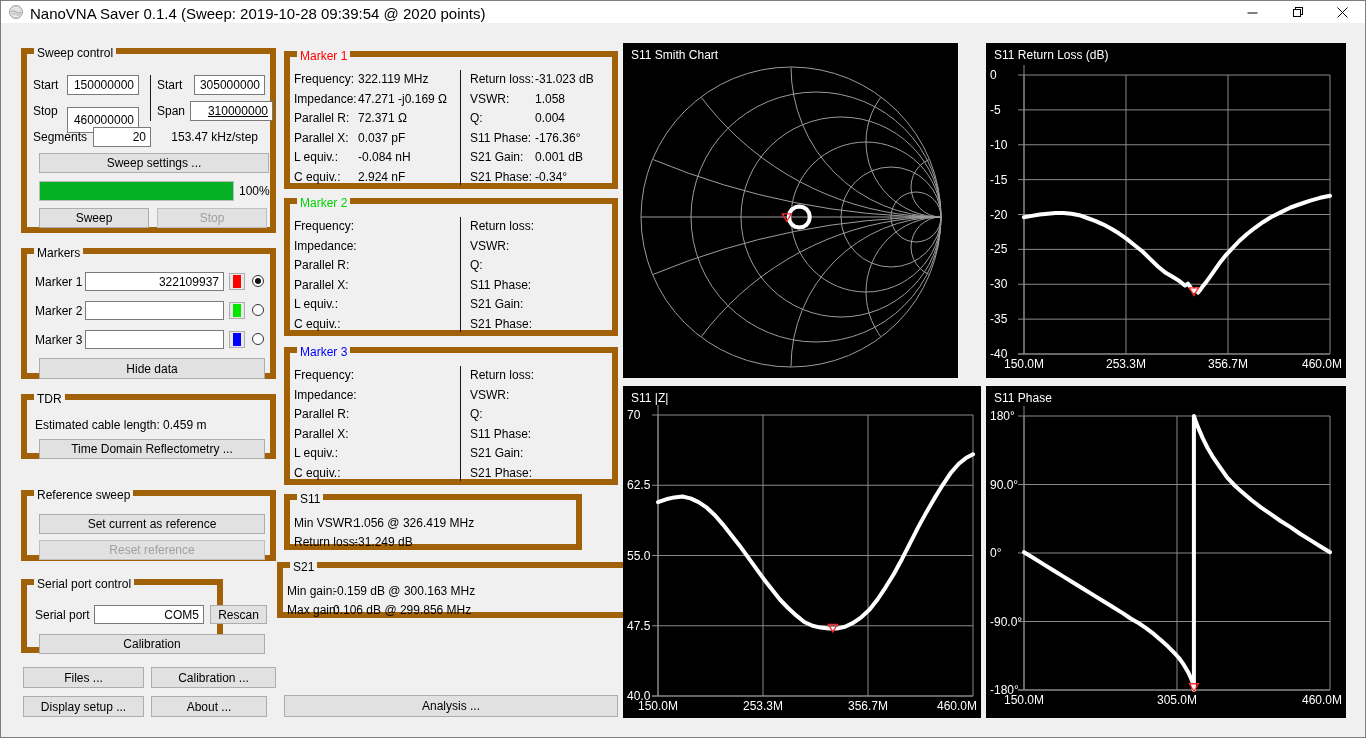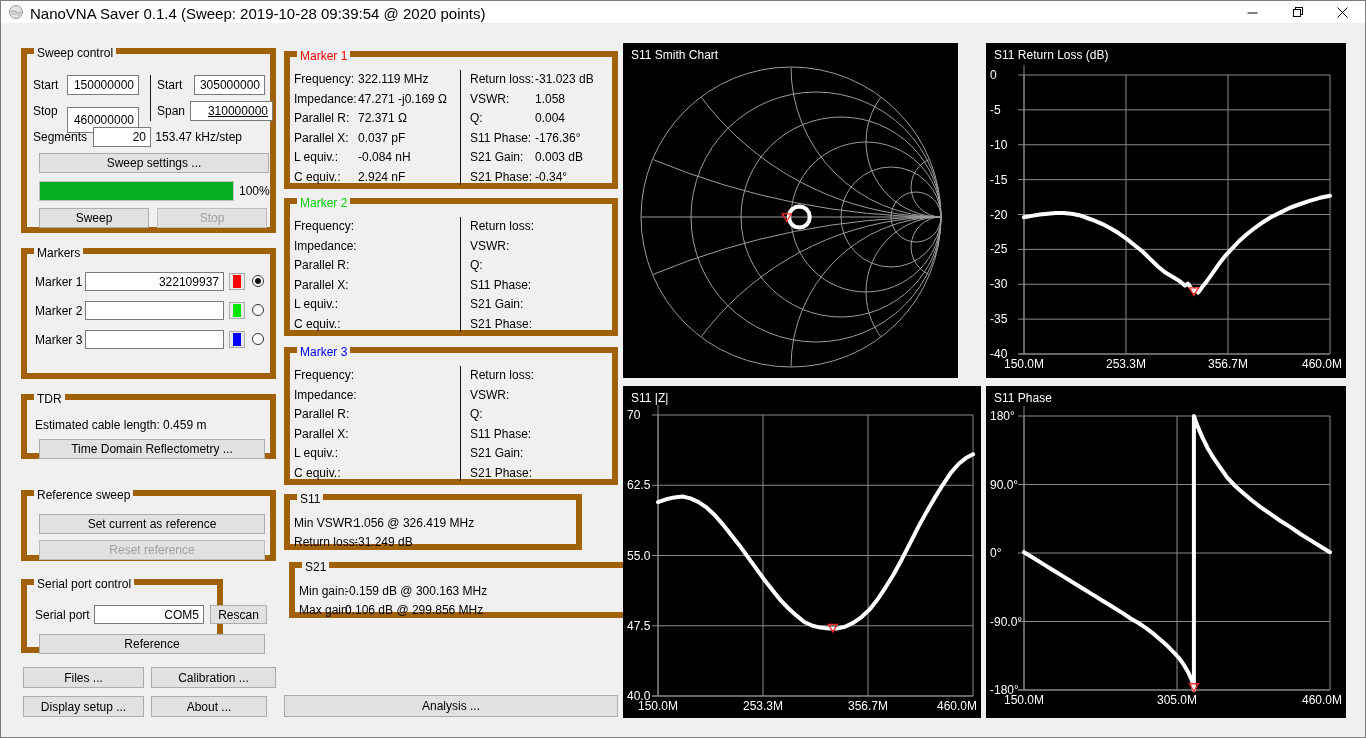--- a/index.html
+++ b/index.html
@@ -83,21 +83,21 @@
     <input class="inp" style="left: 40px; top: 21px; width: 72px; height: 20px;" value="150000000">
     <div class="vline" style="left:123px;top:21px;height:46px"></div>
     <span class="lbl" style="left:130px;top:24px">Start</span>
     <input class="inp" style="left: 167px; top: 21px; width: 71px; height: 20px;" value="305000000">
     <span class="lbl" style="left:6px;top:50px">Stop</span>
     <input class="inp" style="left: 40px; top: 47px; width: 72px; height: 26px; margin-top: 6px;" value="460000000">
     <span class="lbl" style="left:130px;top:50px">Span</span>
     <input class="inp" style="left: 163px; top: 47px; width: 83px; height: 20px; text-decoration: underline;" value="310000000">
     <span class="lbl" style="left:6px;top:76px">Segments</span>
     <input class="inp" style="left: 66px; top: 73px; width: 58px; height: 20px;" value="20">
-    <span class="lbl" style="right:28px;top:76px">153.47 kHz/step</span>
+    <span class="lbl" style="right:12px;top:76px">153.47 kHz/step</span>
     <div class="btn" style="left:12px;top:99px;width:230px;height:20px">Sweep settings ...</div>
     <div class="progress" style="left:12px;top:127px;width:195px;height:20px">
       <div class="fill" style="background: rgb(6, 176, 37);"></div>
     </div>
     <span class="lbl" style="left:212px;top:130px">100%</span>
     <div class="btn" style="left:12px;top:154px;width:110px;height:20px">Sweep</div>
     <div class="btn dis" style="left:130px;top:154px;width:110px;height:20px">Stop</div>
   </div>
 
   <div class="gb" style="left:20px;top:247px;width:255px;height:131px">
@@ -113,40 +113,41 @@
     <span class="swatch" style="left:202px;top:48px;width:16px;height:17px">
         <span class="c" style="background: rgb(0, 232, 0);"></span>
       </span>
     <span class="radio" style="left:225px;top:50px"></span>
     <span class="lbl" style="left:8px;top:79px">Marker 3</span>
     <input class="inp" style="left: 58px; top: 76px; width: 139px; height: 19px;" value="">
     <span class="swatch" style="left:202px;top:77px;width:16px;height:17px">
         <span class="c" style="background: rgb(0, 0, 255);"></span>
       </span>
     <span class="radio" style="left:225px;top:79px"></span>
+    <div class="btn" style="left:12px;top:104px;width:226px;height:21px">Hide data</div>
   </div>
 
   <div class="gb" style="left:20px;top:393px;width:255px;height:65px">
     <span class="gb-t">TDR</span>
     <span class="lbl" style="left:8px;top:18px">Estimated cable length:  0.459 m</span>
     <div class="btn" style="left:12px;top:39px;width:226px;height:20px">Time Domain Reflectometry ...</div>
   </div>
 
   <div class="gb" style="left:20px;top:489px;width:255px;height:71px">
     <span class="gb-t">Reference sweep</span>
     <div class="btn dis" style="left:12px;top:44px;width:226px;height:20px">Reset reference</div>
     <div class="btn" style="left:12px;top:18px;width:226px;height:20px">Set current as reference</div>
   </div>
 
   <div class="gb" style="left:20px;top:578px;width:202px;height:74px">
     <span class="gb-t">Serial port control</span>
     <span class="lbl" style="left:8px;top:23px">Serial port</span>
     <input class="inp" style="left: 67px; top: 20px; width: 110px; height: 19px;" value="COM5">
     <div class="btn" style="left:183px;top:20px;width:57px;height:19px">Rescan</div>
-    <div class="btn" style="left:12px;top:49px;width:226px;height:20px">Reference</div>
+    <div class="btn" style="left:12px;top:49px;width:226px;height:20px">Calibration</div>
   </div>
 
   <div class="btn" style="left:22px;top:666px;width:121px;height:21px">Files ...</div>
   <div class="btn" style="left:150px;top:666px;width:125px;height:21px">Calibration ...</div>
   <div class="btn" style="left:22px;top:695px;width:121px;height:21px">Display setup ...</div>
   <div class="btn" style="left:150px;top:695px;width:116px;height:21px">About ...</div>
 
   <div class="gb" style="left:283px;top:50px;width:334px;height:138px">
     <span class="gb-t" style="color: rgb(255, 0, 0);">Marker 1</span>
     <div class="mdiv"></div>
@@ -171,21 +172,21 @@
     <div class="mrow r3">
         <span class="ml">Parallel X:</span>
         <span class="mv">0.037 pF</span>
         <span class="mrl">S11 Phase:</span>
         <span class="mrv">-176.36°</span>
       </div>
     <div class="mrow r4">
         <span class="ml">L equiv.:</span>
         <span class="mv">-0.084 nH</span>
         <span class="mrl">S21 Gain:</span>
-        <span class="mrv">0.003 dB</span>
+        <span class="mrv">0.001 dB</span>
       </div>
     <div class="mrow r5">
         <span class="ml">C equiv.:</span>
         <span class="mv">2.924 nF</span>
         <span class="mrl">S21 Phase:</span>
         <span class="mrv">-0.34°</span>
       </div>
   </div>
 
   <div class="gb" style="left:283px;top:197px;width:334px;height:138px">
@@ -269,21 +270,21 @@
         <span class="mrv"></span>
       </div>
   </div>
 
   <div class="gb gb-s11" style="left:283px;top:493px;width:298px;height:56px">
     <span class="gb-t">S11</span>
     <div class="srow sr0"><span class="sl">Min VSWR:</span><span>1.056 @ 326.419 MHz</span></div>
     <div class="srow sr1"><span class="sl">Return loss:</span><span>-31.249 dB</span></div>
   </div>
 
-  <div class="gb gb-s21" style="left:288px;top:561px;width:376px;height:56px">
+  <div class="gb gb-s21" style="left:276px;top:561px;width:376px;height:56px">
     <span class="gb-t">S21</span>
     <div class="srow sr0"><span class="sl">Min gain:</span><span>-0.159 dB @ 300.163 MHz</span></div>
     <div class="srow sr1"><span class="sl">Max gain:</span><span>0.106 dB @ 299.856 MHz</span></div>
   </div>
 
   <div class="btn" style="left:283px;top:694px;width:334px;height:22px">Analysis ...</div>
 
   <div class="chart" style="left:622px;top:42px;width:335px;height:335px">
       <svg id="svg-smith" width="335" height="335">
         <defs>

